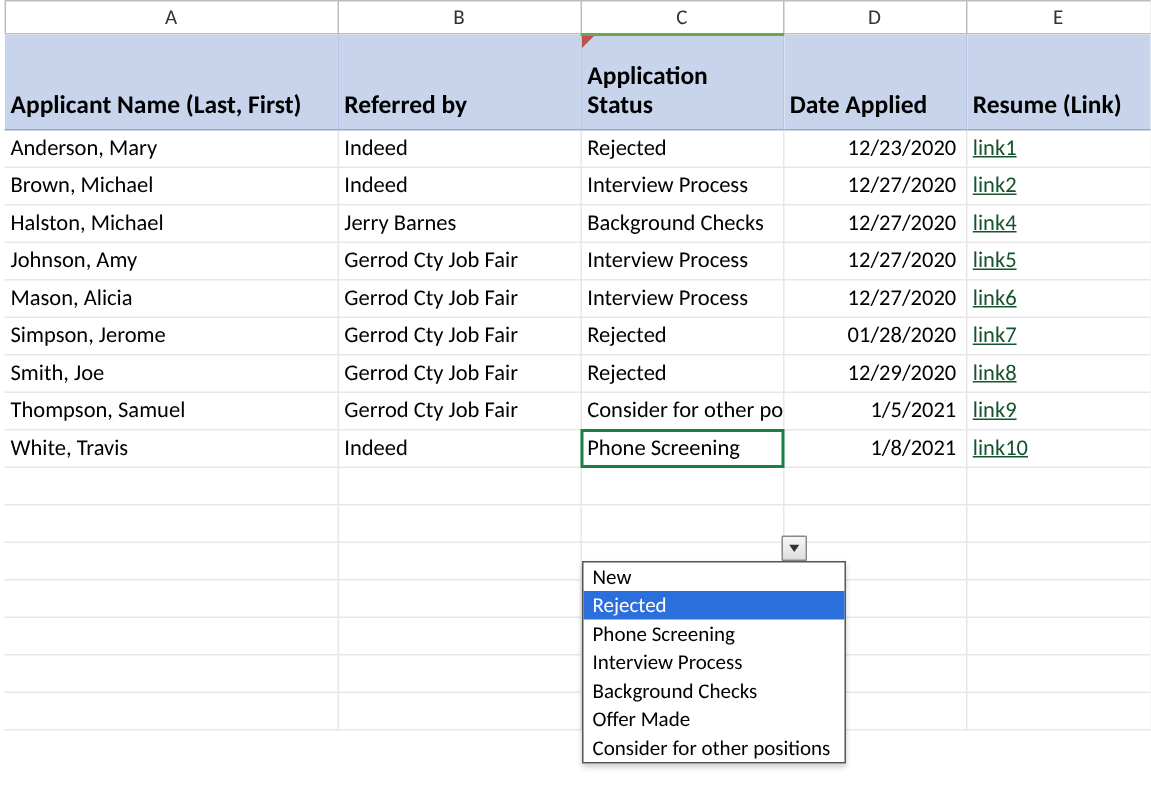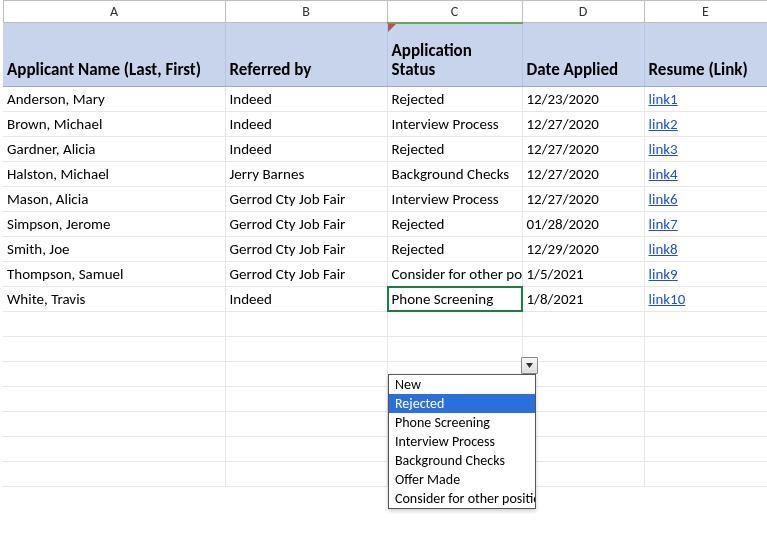--- a/index.html
+++ b/index.html
@@ -76,22 +76,22 @@
 
   td.cell {
     border-right: 1px solid #e7e7e7;
     border-bottom: 1px solid #e7e7e7;
     padding: 2px 4px;
     height: 25px;
     vertical-align: middle;
     white-space: nowrap;
     overflow: hidden;
   }
-  td.right { padding-right: 6px; }
-  td.link span { color: #1d4ed8; text-decoration: underline; cursor: pointer; }
+  td.right { text-align: right; padding-right: 6px; }
+  td.link span { color: #14532d; text-decoration: underline; cursor: pointer; }
 
   td.active-cell {
     position: relative;
     overflow: visible;
   }
   .active-ring {
     position: absolute;
     top: -1px; left: -1px; right: -1px; bottom: -1px;
     border: 2px solid #1a7f43;
     pointer-events: none;
@@ -178,36 +178,36 @@
         <tr>
           <td class="rh"></td>
           <td class="cell">Brown, Michael</td>
           <td class="cell">Indeed</td>
           <td class="cell">Interview Process</td>
           <td class="cell right">12/27/2020</td>
           <td class="cell link"><span>link2</span></td>
         </tr>
         <tr>
           <td class="rh"></td>
-          <td class="cell">Gardner, Alicia</td>
-          <td class="cell">Indeed</td>
-          <td class="cell">Rejected</td>
-          <td class="cell right">12/27/2020</td>
-          <td class="cell link"><span>link3</span></td>
-        </tr>
-        <tr>
-          <td class="rh"></td>
           <td class="cell">Halston, Michael</td>
           <td class="cell">Jerry Barnes</td>
           <td class="cell">Background Checks</td>
           <td class="cell right">12/27/2020</td>
           <td class="cell link"><span>link4</span></td>
         </tr>
         <tr>
           <td class="rh"></td>
+          <td class="cell">Johnson, Amy</td>
+          <td class="cell">Gerrod Cty Job Fair</td>
+          <td class="cell">Interview Process</td>
+          <td class="cell right">12/27/2020</td>
+          <td class="cell link"><span>link5</span></td>
+        </tr>
+        <tr>
+          <td class="rh"></td>
           <td class="cell">Mason, Alicia</td>
           <td class="cell">Gerrod Cty Job Fair</td>
           <td class="cell">Interview Process</td>
           <td class="cell right">12/27/2020</td>
           <td class="cell link"><span>link6</span></td>
         </tr>
         <tr>
           <td class="rh"></td>
           <td class="cell">Simpson, Jerome</td>
           <td class="cell">Gerrod Cty Job Fair</td>
@@ -300,21 +300,21 @@
         </tr>
       </tbody>
   </table>
 
   <div class="dv-btn" id="dvbtn" style="position: absolute; left: 521px; top: 357px;">
     <svg viewBox="0 0 7 5">
         <polygon points="0,0 7,0 3.5,5" fill="#333"></polygon>
       </svg>
   </div>
 
-  <div class="dropdown" id="dd" style="left: 388px; top: 374px; width: 148px;">
+  <div class="dropdown" id="dd" style="left: 388px; top: 374px; width: 176px;">
       <div class="opt">New</div>
       <div class="opt sel">Rejected</div>
       <div class="opt">Phone Screening</div>
       <div class="opt">Interview Process</div>
       <div class="opt">Background Checks</div>
       <div class="opt">Offer Made</div>
       <div class="opt">Consider for other positions</div>
     </div>
 </div>
 

